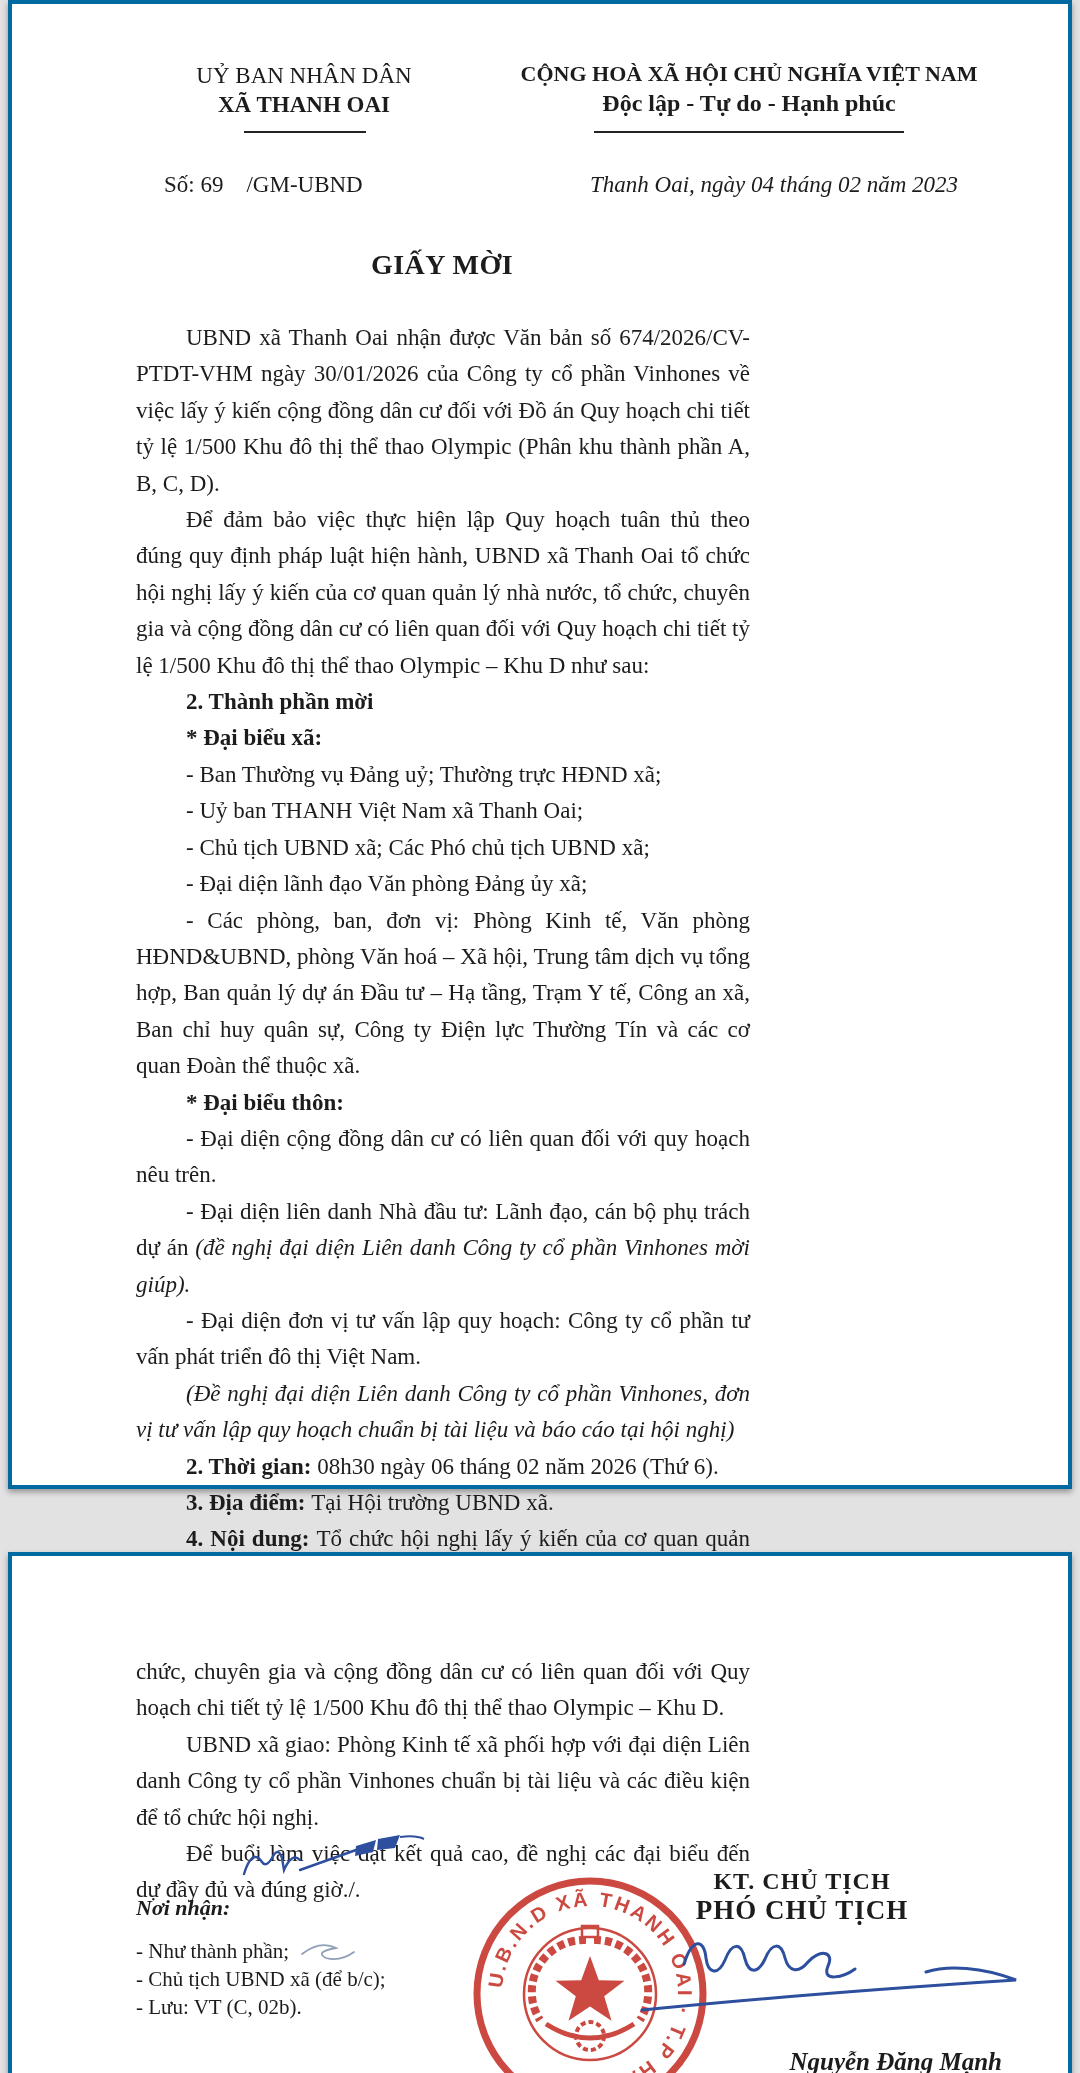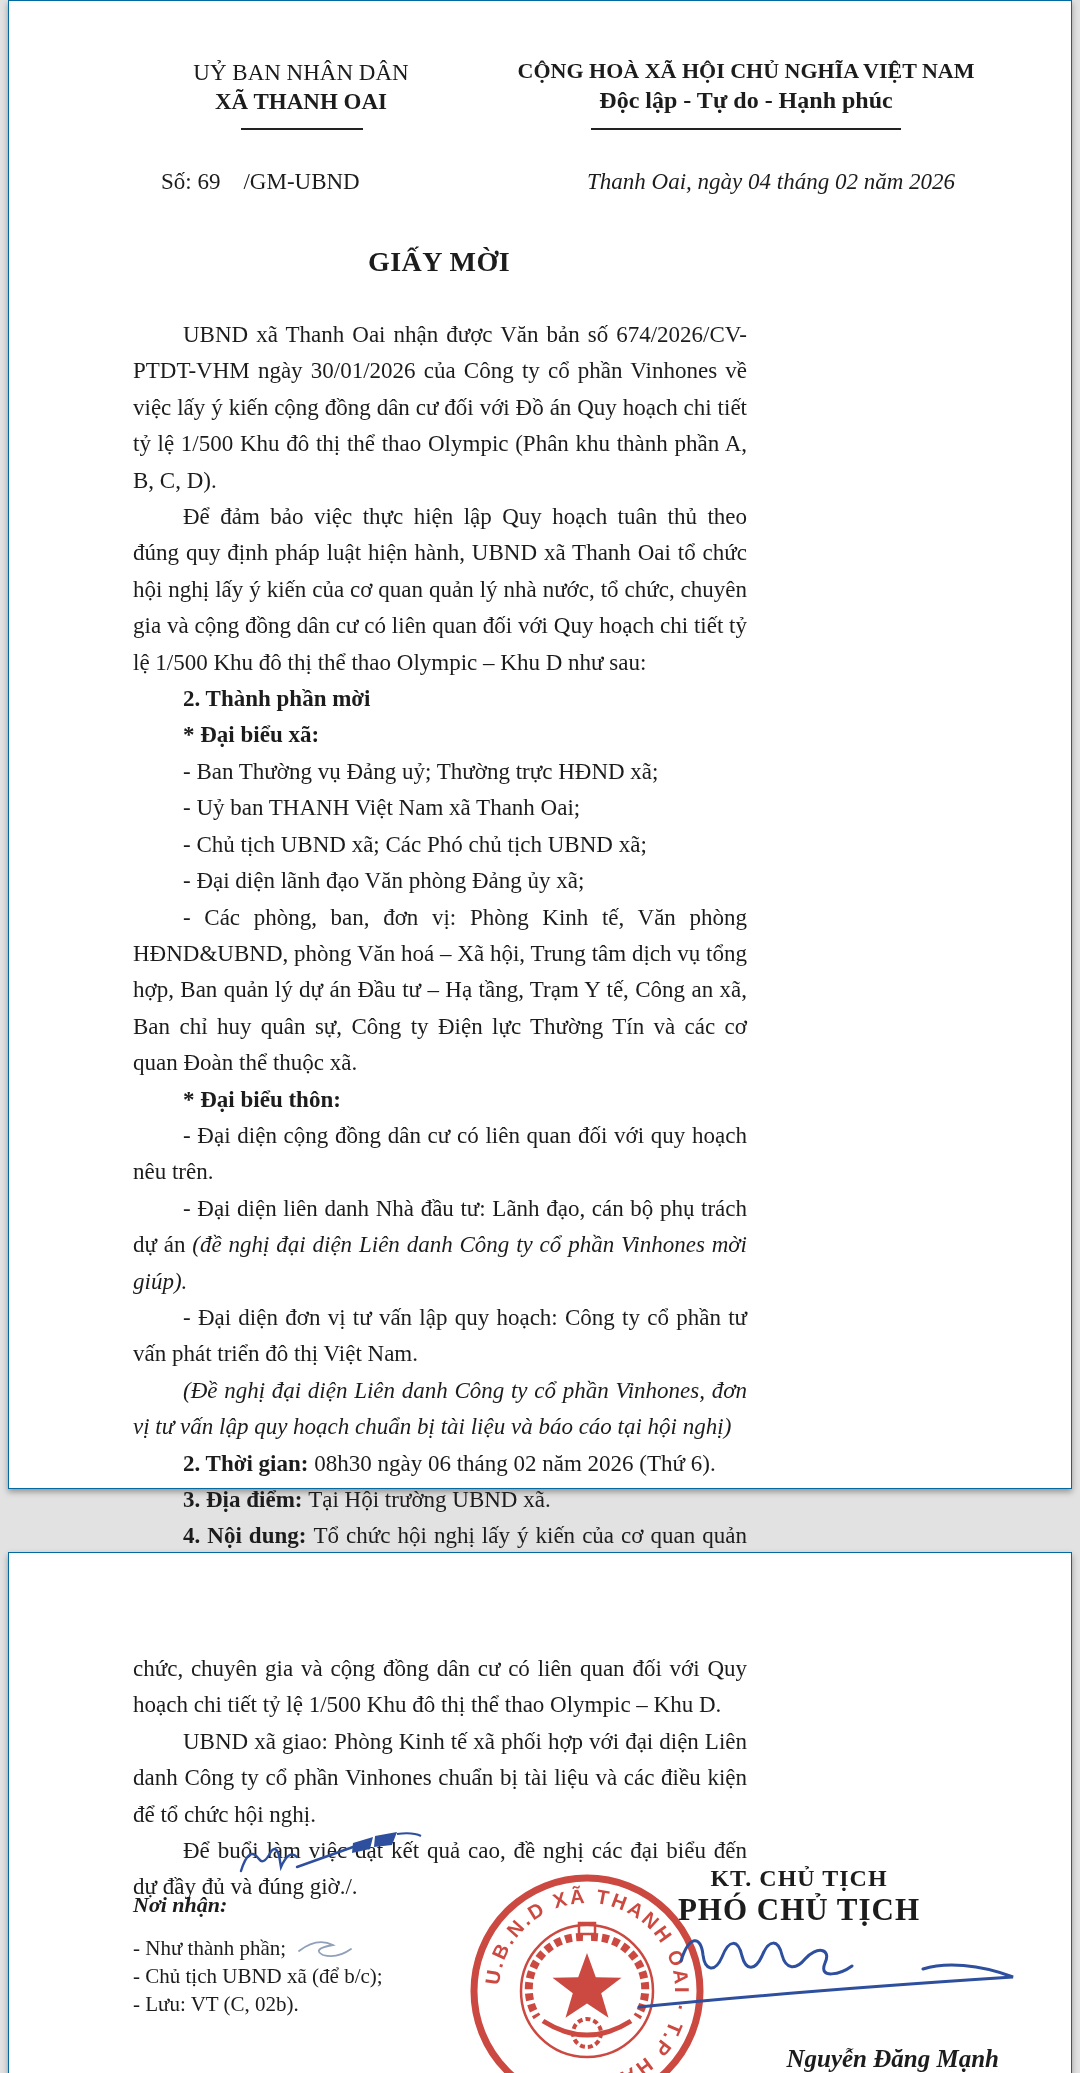--- a/index.html
+++ b/index.html
@@ -6,21 +6,21 @@
   body{
     width:1080px;height:2073px;overflow:hidden;
     background:#e2e2e2;
     font-family:"Liberation Serif","DejaVu Serif",serif;
     color:#1c1c1c;
   }
   .viewer{position:relative;width:1080px;height:2073px;background:#e2e2e2;}
   .page{
     position:absolute;left:8px;width:1064px;background:#ffffff;
     box-shadow:0 3px 6px rgba(0,0,0,.35);
-    border:1px solid #0369a1;box-sizing:border-box;
+    border:4px solid #0369a1;box-sizing:border-box;
   }
   .page1{top:0;height:1489px;}
   .page2{top:1552px;height:561px;overflow:hidden;}
   .abs{position:absolute;}
   
   .hdr{ text-align:center;line-height:1.25; }
   .hdr .l1{font-size:23px;}
   .hdr .l2{font-size:23px;font-weight:bold;}
   .nat .l1{font-size:22px;font-weight:bold;}
   .nat .l2{font-size:24px;font-weight:bold;}
@@ -32,21 +32,21 @@
   .bodycol{font-size:23px;line-height:36.4px;}
   .para{margin:0;text-align:justify;text-indent:50px;}
   .para.noindent{text-indent:0;}
   .para.jl{text-align-last:justify;}
   
   .recips{font-size:21px;line-height:28px;}
   .recips .lbl{font-size:22px;font-weight:bold;font-style:italic;margin-bottom:15px;}
   
   .sigblock{text-align:center;font-weight:bold;}
   .sigblock .k1{font-size:24px;letter-spacing:1px;}
-  .sigblock .k2{font-size:31px;letter-spacing:1px;}
+  .sigblock .k2{font-size:27px;letter-spacing:1px;}
   .signame{font-size:25px;font-weight:bold;text-align:right;font-style:italic;}
   svg{display:block;}
 </style>
 </head>
 <body>
 
 <div class="viewer">
 
   <div class="page page1">
 
@@ -56,21 +56,21 @@
     </div>
     <div class="abs rule" style="left:232px;top:127px;width:122px;"></div>
 
     <div class="abs hdr nat" style="left:487px;top:56px;width:500px;">
       <div class="l1">CỘNG HOÀ XÃ HỘI CHỦ NGHĨA VIỆT NAM</div>
       <div class="l2">Độc lập - Tự do - Hạnh phúc</div>
     </div>
     <div class="abs rule" style="left:582px;top:127px;width:310px;"></div>
 
     <div class="abs docnum" style="left:152px;top:168px;">Số: 69&nbsp;&nbsp;&nbsp;&nbsp;/GM-UBND</div>
-    <div class="abs dateline" style="left:552px;top:168px;width:420px;">Thanh Oai, ngày 04 tháng 02 năm 2026</div>
+    <div class="abs dateline" style="left:552px;top:168px;width:420px;">Thanh Oai, ngày 04 tháng 02 năm 2023</div>
 
     <div class="abs title" style="left:124px;top:245px;width:612px;">GIẤY MỜI</div>
 
     <div class="abs bodycol" style="left:124px;top:316px;width:614px;">
         <p class="para"><span>UBND xã Thanh Oai nhận được Văn bản số 674/2026/CV-PTDT-VHM ngày 30/01/2026 của Công ty cổ phần Vinhones về việc lấy ý kiến cộng đồng dân cư đối với Đồ án Quy hoạch chi tiết tỷ lệ 1/500 Khu đô thị thể thao Olympic (Phân khu thành phần A, B, C, D).</span></p>
         <p class="para"><span>Để đảm bảo việc thực hiện lập Quy hoạch tuân thủ theo đúng quy định pháp luật hiện hành, UBND xã Thanh Oai tổ chức hội nghị lấy ý kiến của cơ quan quản lý nhà nước, tổ chức, chuyên gia và cộng đồng dân cư có liên quan đối với Quy hoạch chi tiết tỷ lệ 1/500 Khu đô thị thể thao Olympic – Khu D như sau:</span></p>
         <p class="para"><span style="font-weight: bold;">2. Thành phần mời</span></p>
         <p class="para"><span style="font-weight: bold;">* Đại biểu xã:</span></p>
         <p class="para"><span>- Ban Thường vụ Đảng uỷ; Thường trực HĐND xã;</span></p>
         <p class="para"><span>- Uỷ ban THANH Việt Nam xã Thanh Oai;</span></p>

